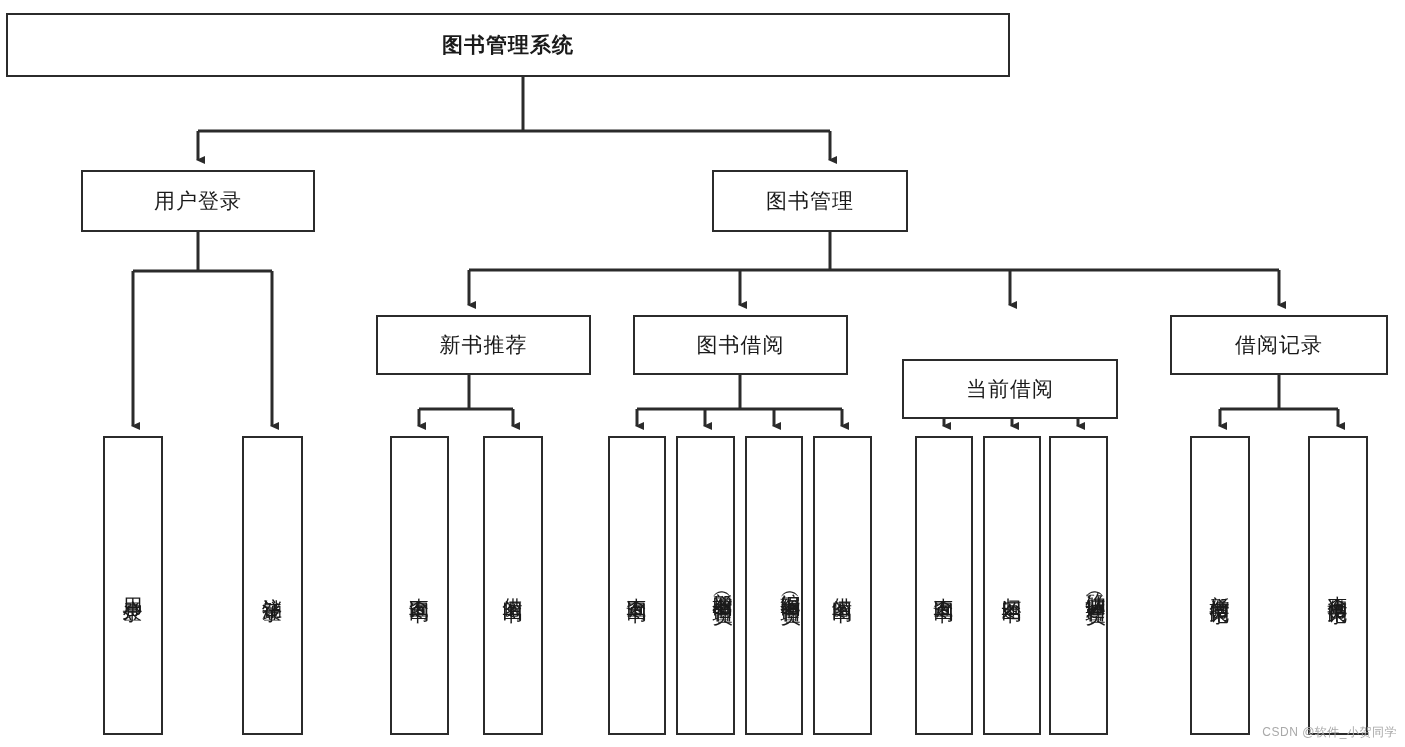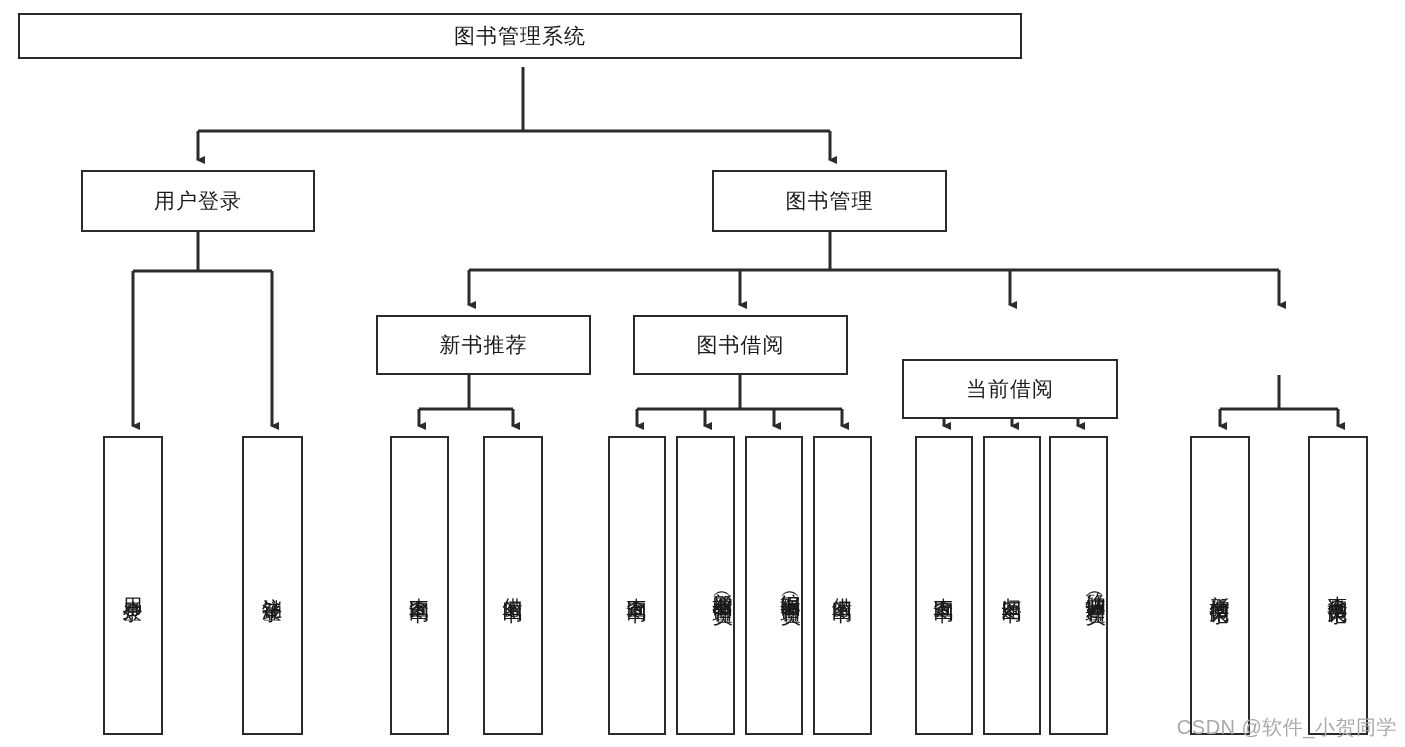--- a/index.html
+++ b/index.html
@@ -51,21 +51,21 @@
   }
   .node.vert .vtext {
     writing-mode: vertical-rl;
     text-orientation: upright;
     white-space: nowrap;
   }
   #watermark {
     position: absolute;
     right: 8px;
     bottom: 6px;
-    font-size: 20px;
+    font-size: 12px;
     color: #a9a9a9;
     letter-spacing: 0.5px;
     white-space: nowrap;
   }
 </style>
 </head>
 <body>
 
 <div id="canvas">
 
@@ -113,39 +113,42 @@
       <path d="M1012,409 L1012,426" marker-end="url(#arrow)"></path>
       <path d="M1078,409 L1078,426" marker-end="url(#arrow)"></path>
 
       <path d="M1279,375 L1279,409"></path>
       <path d="M1220,409 L1338,409"></path>
       <path d="M1220,409 L1220,426" marker-end="url(#arrow)"></path>
       <path d="M1338,409 L1338,426" marker-end="url(#arrow)"></path>
     </g>
   </svg>
 
-  <div class="node horiz" style="left:18px; top:13px; width:1004px; height:46px;">
+  <div class="node horiz" style="left:6px; top:13px; width:1004px; height:64px;font-weight:bold;">
     <span>图书管理系统</span>
   </div>
 
   <div class="node horiz" style="left:81px; top:170px; width:234px; height:62px;">
     <span>用户登录</span>
   </div>
-  <div class="node horiz" style="left:712px; top:170px; width:235px; height:62px;">
+  <div class="node horiz" style="left:712px; top:170px; width:196px; height:62px;">
     <span>图书管理</span>
   </div>
 
   <div class="node horiz" style="left:376px; top:315px; width:215px; height:60px;">
     <span>新书推荐</span>
   </div>
   <div class="node horiz" style="left:633px; top:315px; width:215px; height:60px;">
     <span>图书借阅</span>
   </div>
   <div class="node horiz" style="left:902px; top:315px; width:216px; height:60px;margin-top:44px;">
     <span>当前借阅</span>
+  </div>
+  <div class="node horiz" style="left:1170px; top:315px; width:218px; height:60px;">
+    <span>借阅记录</span>
   </div>
 
   <div class="node vert tall" style="left:103px; top:436px; width:60px; height:299px;">
     <span class="vtext">用户登录</span>
   </div>
   <div class="node vert tall" style="left:242px; top:436px; width:61px; height:299px;">
     <span class="vtext">注销登录</span>
   </div>
 
   <div class="node vert tall" style="left:390px; top:436px; width:59px; height:299px;">

